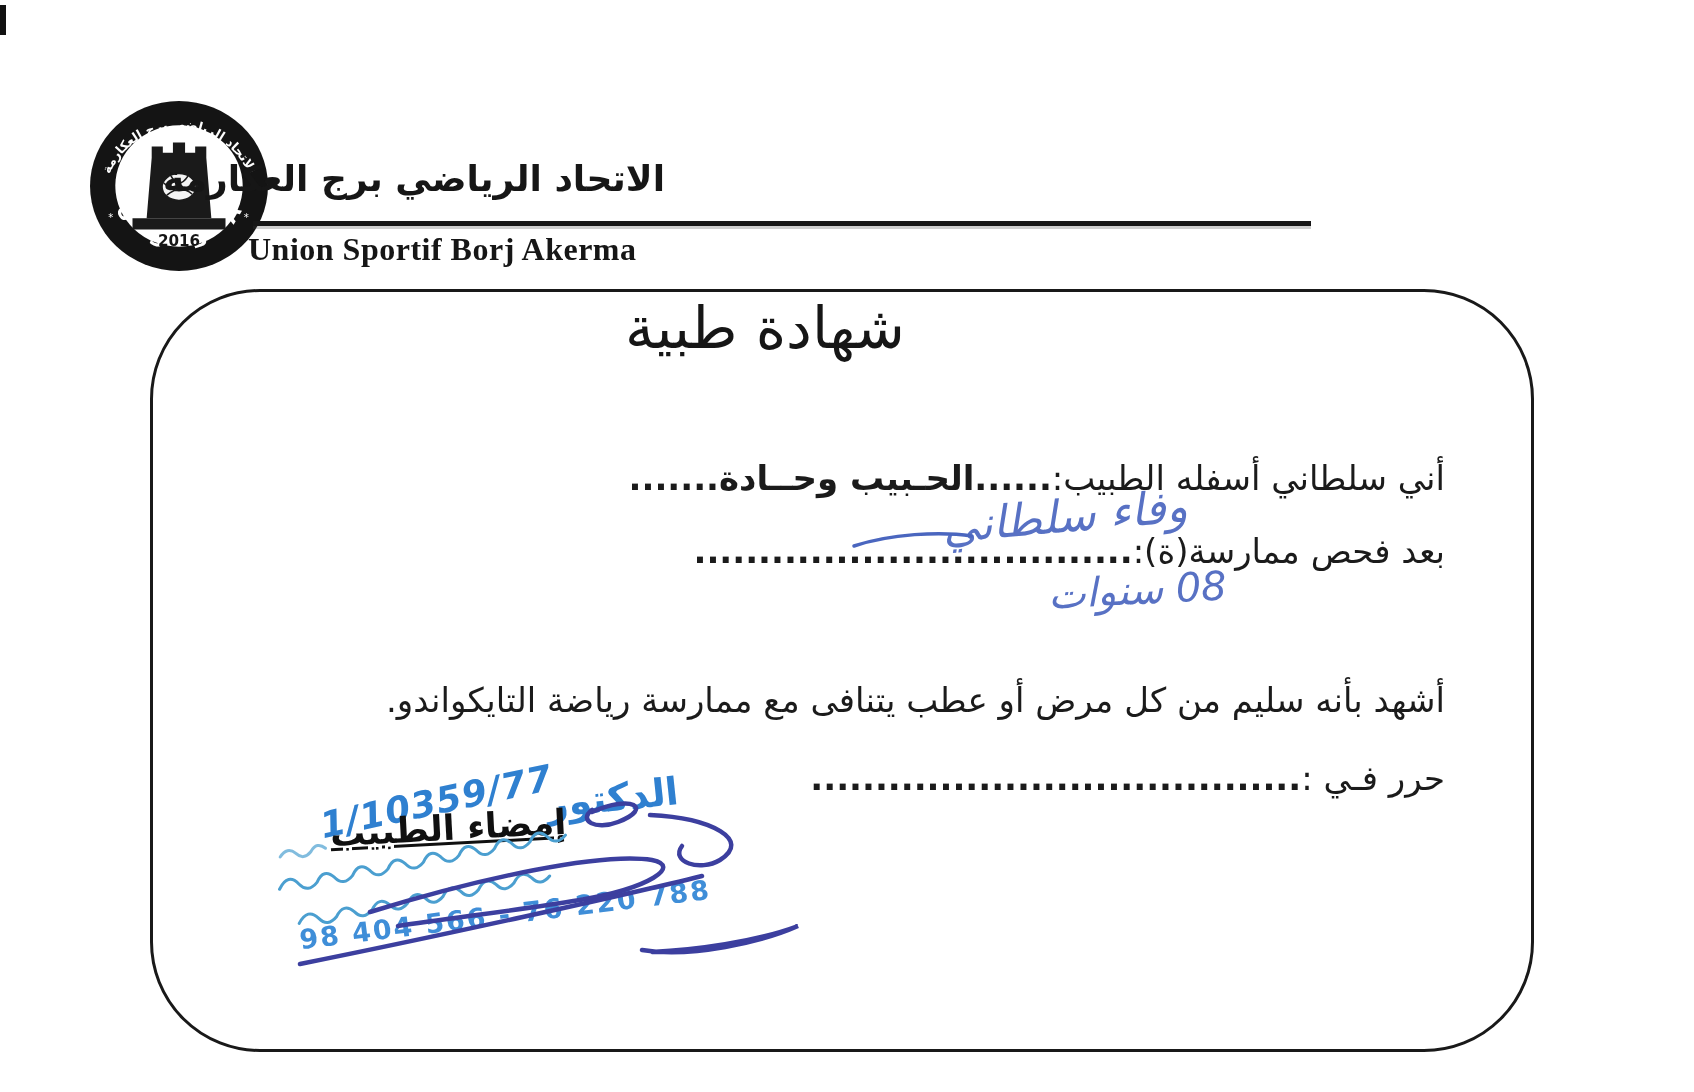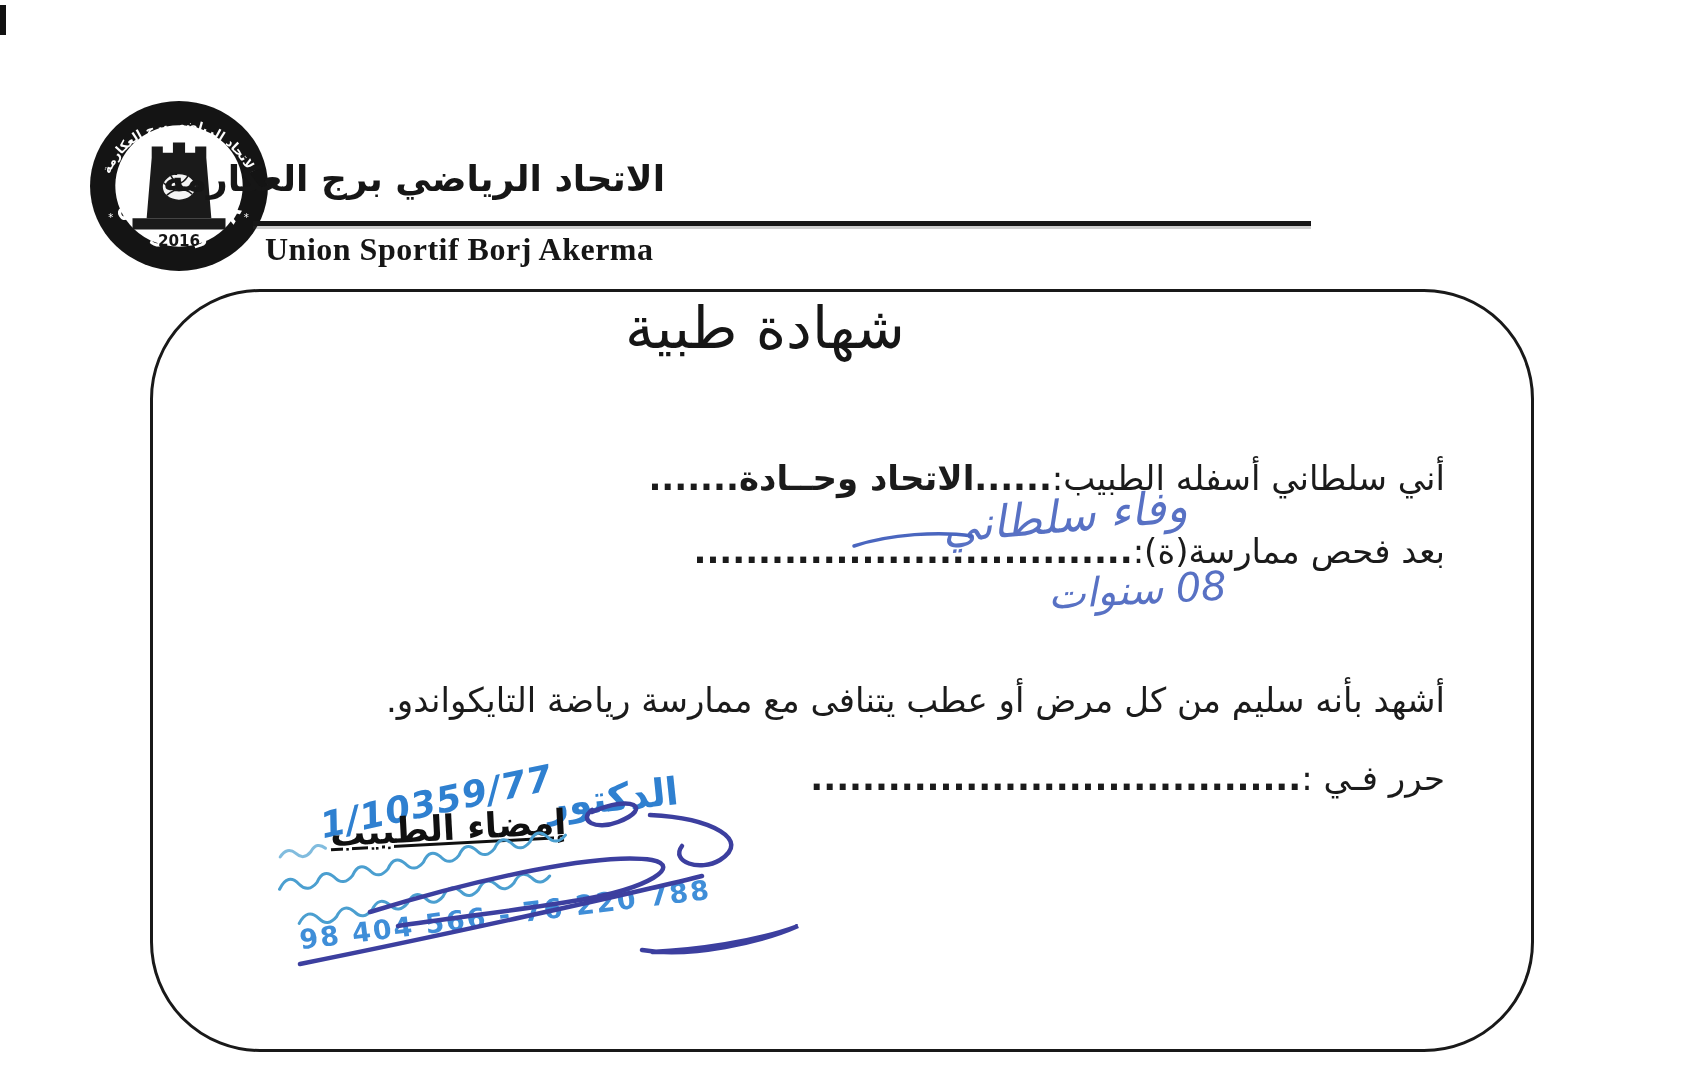--- a/index.html
+++ b/index.html
@@ -12,21 +12,21 @@
   .scan-mark{position:absolute; left:0; top:5px; width:6px; height:30px; background:#111;}
   .logo{position:absolute; left:88px; top:98px; width:182px; height:176px;}
   .org-ar{
     position:absolute; left:285px; top:158px; width:380px;
     font-size:36px; font-weight:bold; direction:rtl; text-align:left;
     letter-spacing:0; white-space:nowrap;
   }
   .rule{position:absolute; left:253px; top:221px; width:1058px; height:5px; background:#171717;
         box-shadow:0 3px 0 rgba(60,60,60,.25);}
   .org-en{
-    position:absolute; left:265px; top:231px; width:600px;
+    position:absolute; left:248px; top:231px; width:600px;
     font-family:"Liberation Serif", serif; font-weight:bold; font-size:32px;
     letter-spacing:.5px; white-space:nowrap;
   }
   
   .frame{
     position:absolute; left:150px; top:289px; width:1378px; height:757px;
     border:3px solid #191919; border-radius:110px; background:transparent;
   }
   .cert-title{
     position:absolute; left:0; top:294px; width:1530px; text-align:center;
@@ -103,21 +103,21 @@
 
   <div class="org-ar">الاتحاد الرياضي برج العكارمة</div>
   <div class="rule"></div>
   <div class="org-en">Union Sportif Borj Akerma</div>
 
   <div class="frame"></div>
 
   <div class="cert-title">شهادة طبية</div>
 
   <div class="line l1">
-    <span>أني سلطاني أسفله الطبيب:</span><span class="dots">......</span><b>الاتحاد وحــادة</b><span class="dots">.......</span>
+    <span>أني سلطاني أسفله الطبيب:</span><span class="dots">......</span><b>الحـبيب وحــادة</b><span class="dots">.......</span>
   </div>
 
   <div class="line l2">
     <span>بعد فحص ممارسة(ة):</span><span class="dots">..................................</span>
   </div>
 
 
   <div class="line l4">أشهد بأنه سليم من كل مرض أو عطب يتنافى مع ممارسة رياضة التايكواندو.</div>
 
   <div class="line l5">

